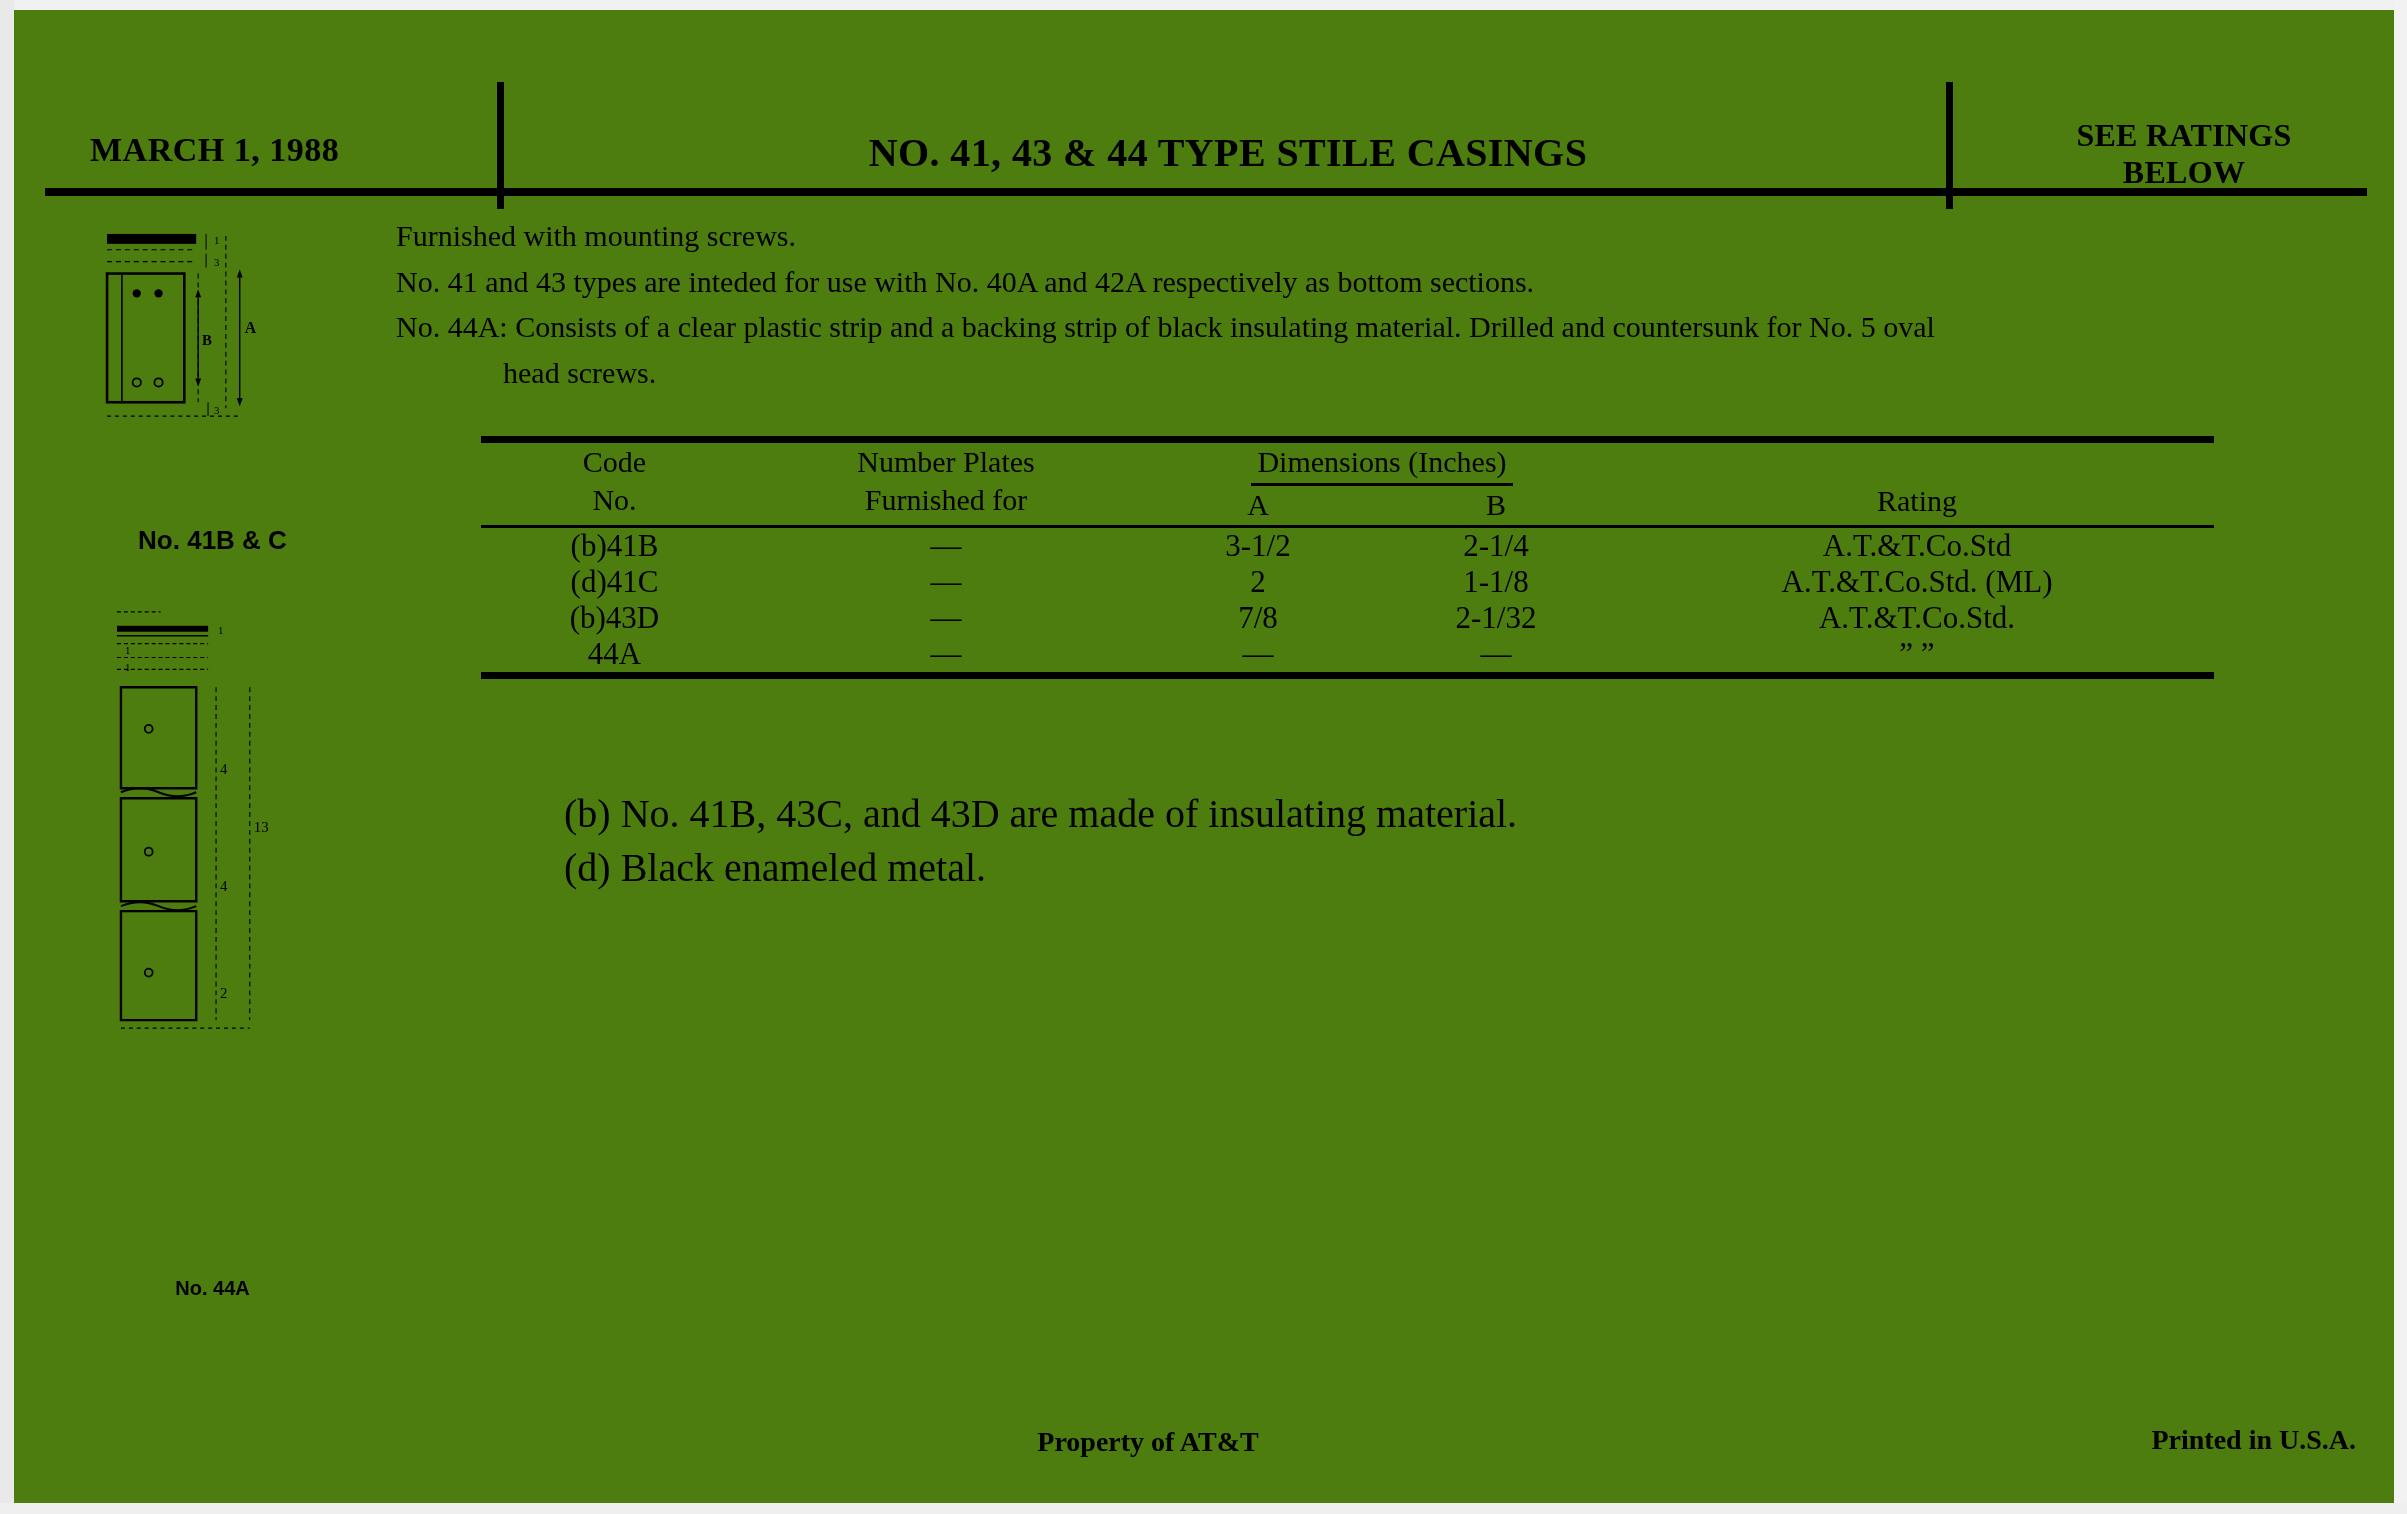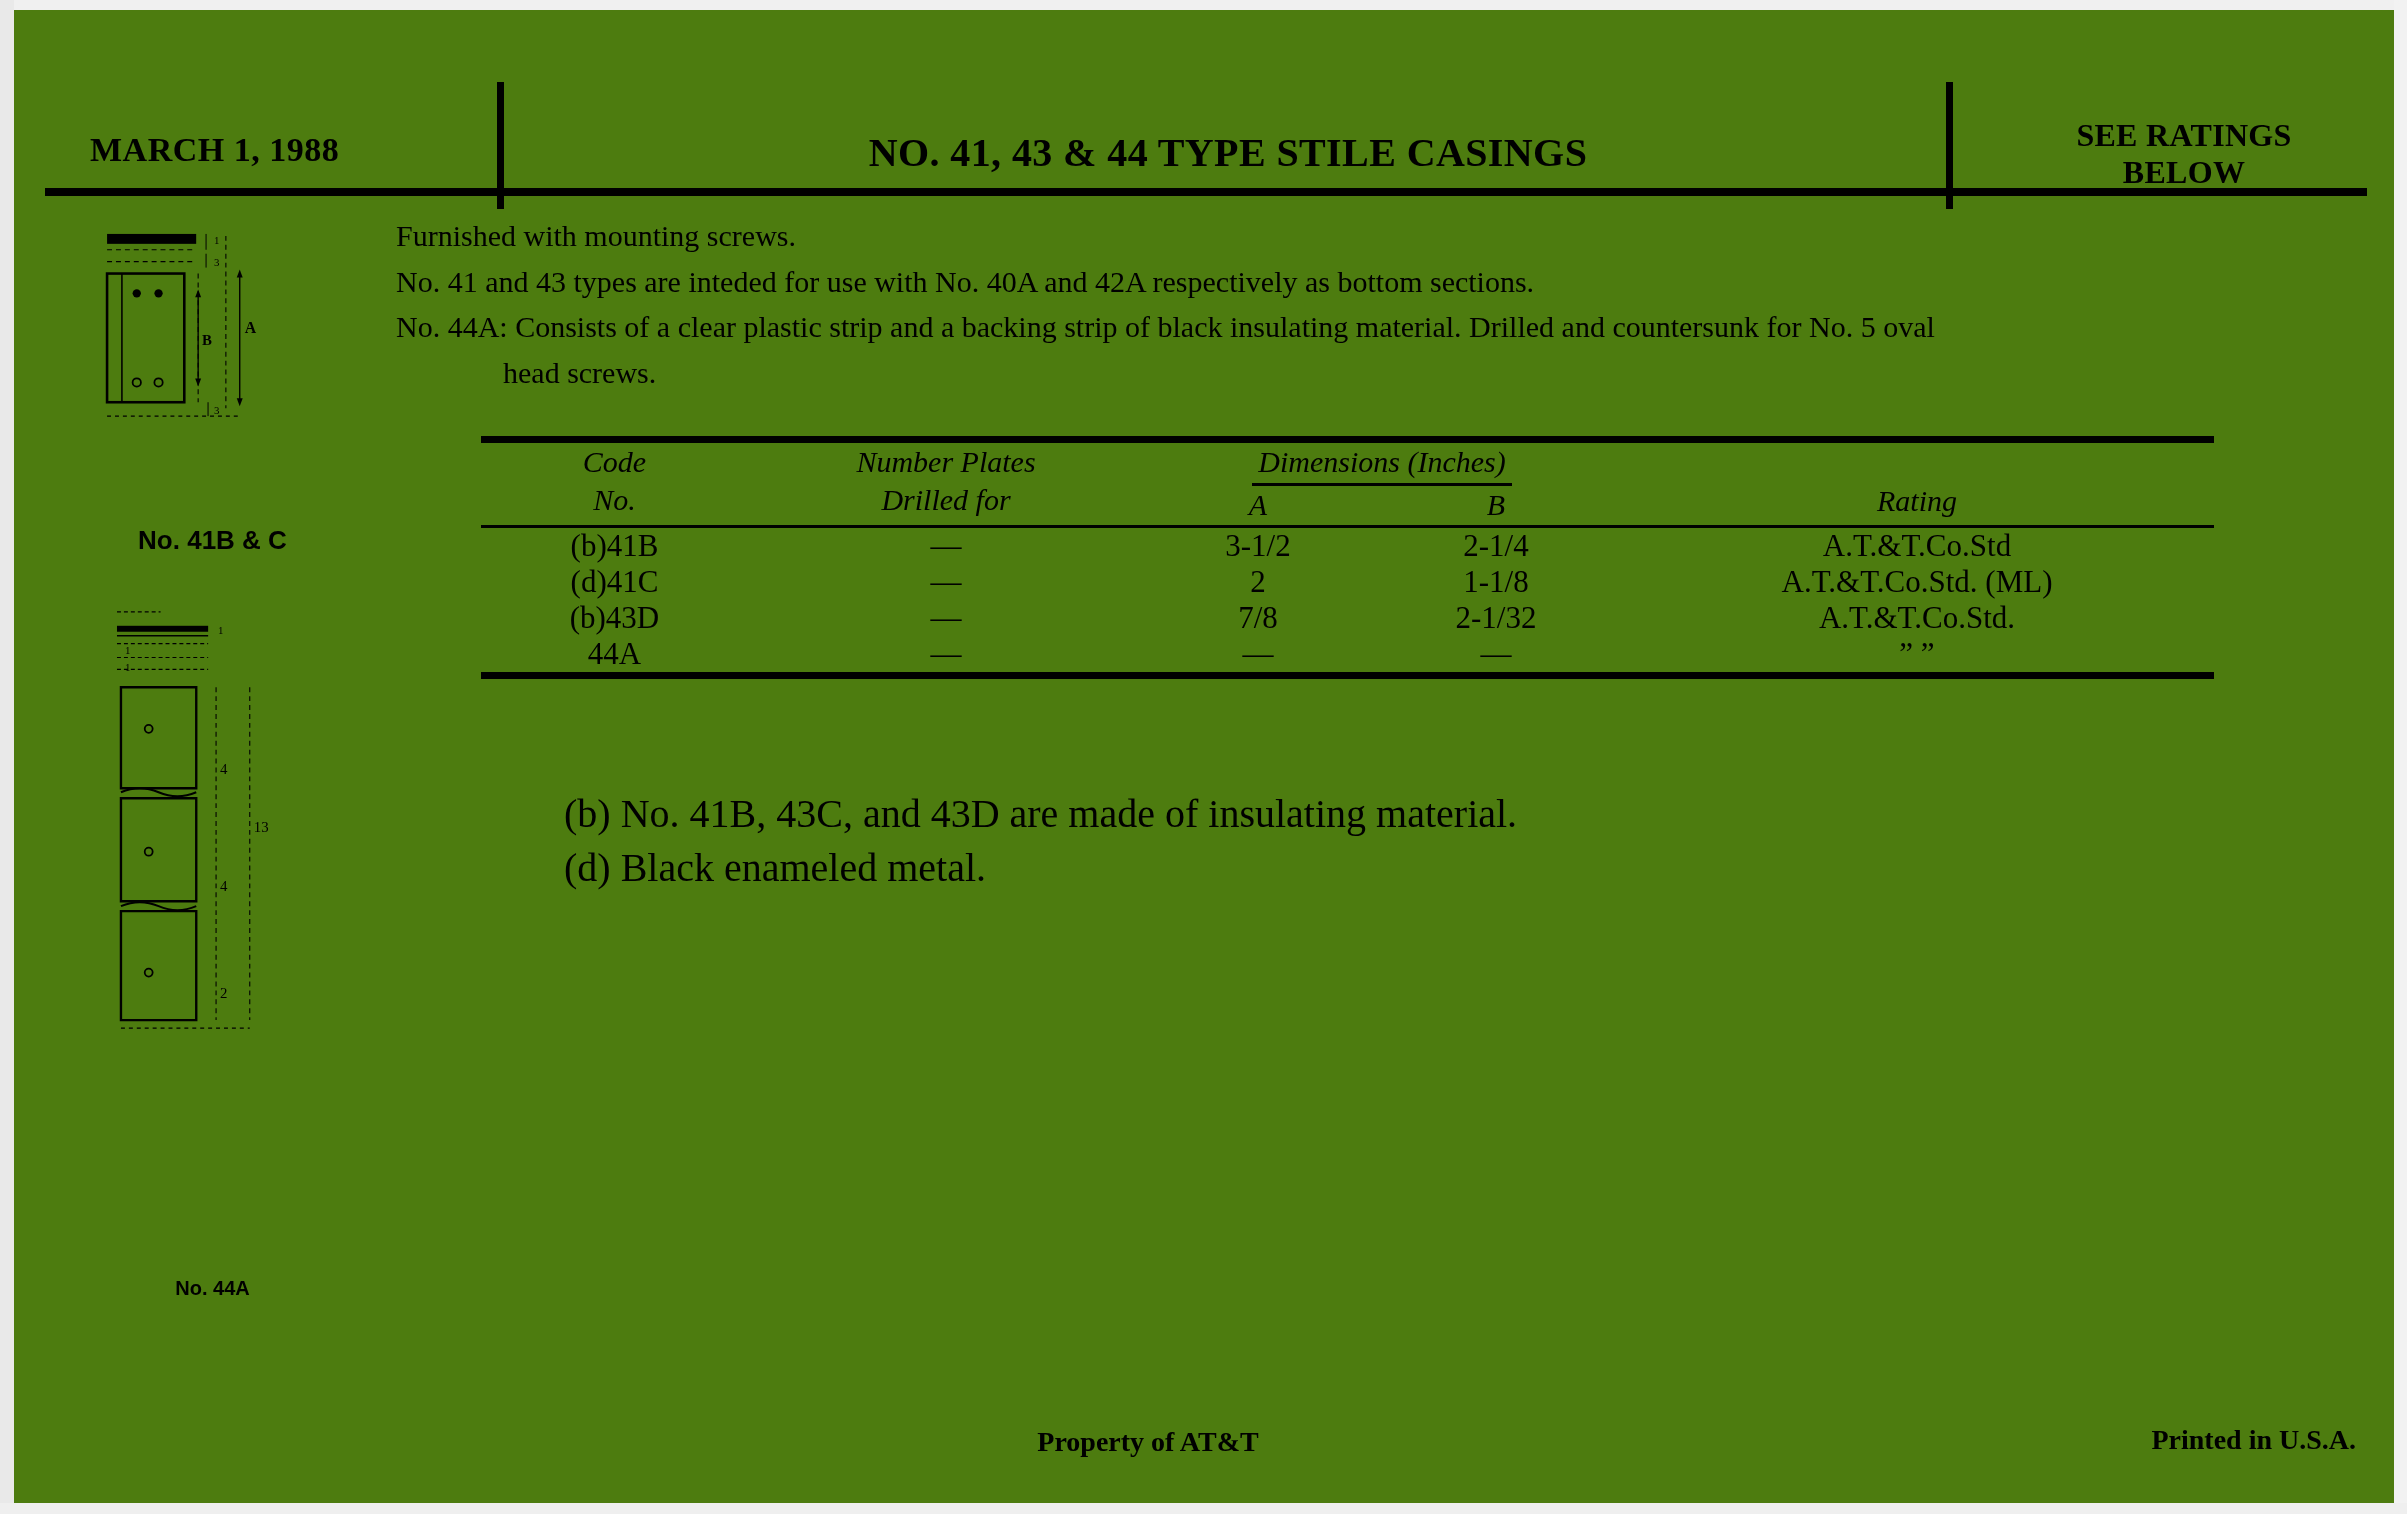--- a/index.html
+++ b/index.html
@@ -139,21 +139,20 @@
   .th-plates { width: 396px; }
   .th-a { width: 228px; }
   .th-b { width: 248px; }
   .th-rating { width: 594px; }
 
   .hdr-row td {
     padding-top: 12px;
     padding-bottom: 10px;
     vertical-align: top;
     line-height: 1.28;
-    font-style: italic;
   }
   .dims-label {
     display: inline-block;
     border-bottom: 3px solid #000;
     padding: 0 6px 2px 6px;
     white-space: nowrap;
   }
   .dims-cell {
     position: relative;
   }
@@ -280,21 +279,21 @@
     <div class="rule-thick"></div>
     <table class="spec">
       <tbody>
           <tr class="hdr-row">
         <td class="th-code">
           <div>Code</div>
           <div>No.</div>
         </td>
         <td class="th-plates">
           <div>Number Plates</div>
-          <div>Drilled for</div>
+          <div>Furnished for</div>
         </td>
         <td class="dims-cell" colspan="2">
           <div><span class="dims-label">Dimensions  (Inches)</span></div>
           <table style="width:100%;border-collapse:collapse;">
             <tbody>
                   <tr>
               <td class="th-a" style="text-align:center;">A</td>
               <td class="th-b" style="text-align:center;">B</td>
             </tr>
           </tbody>

